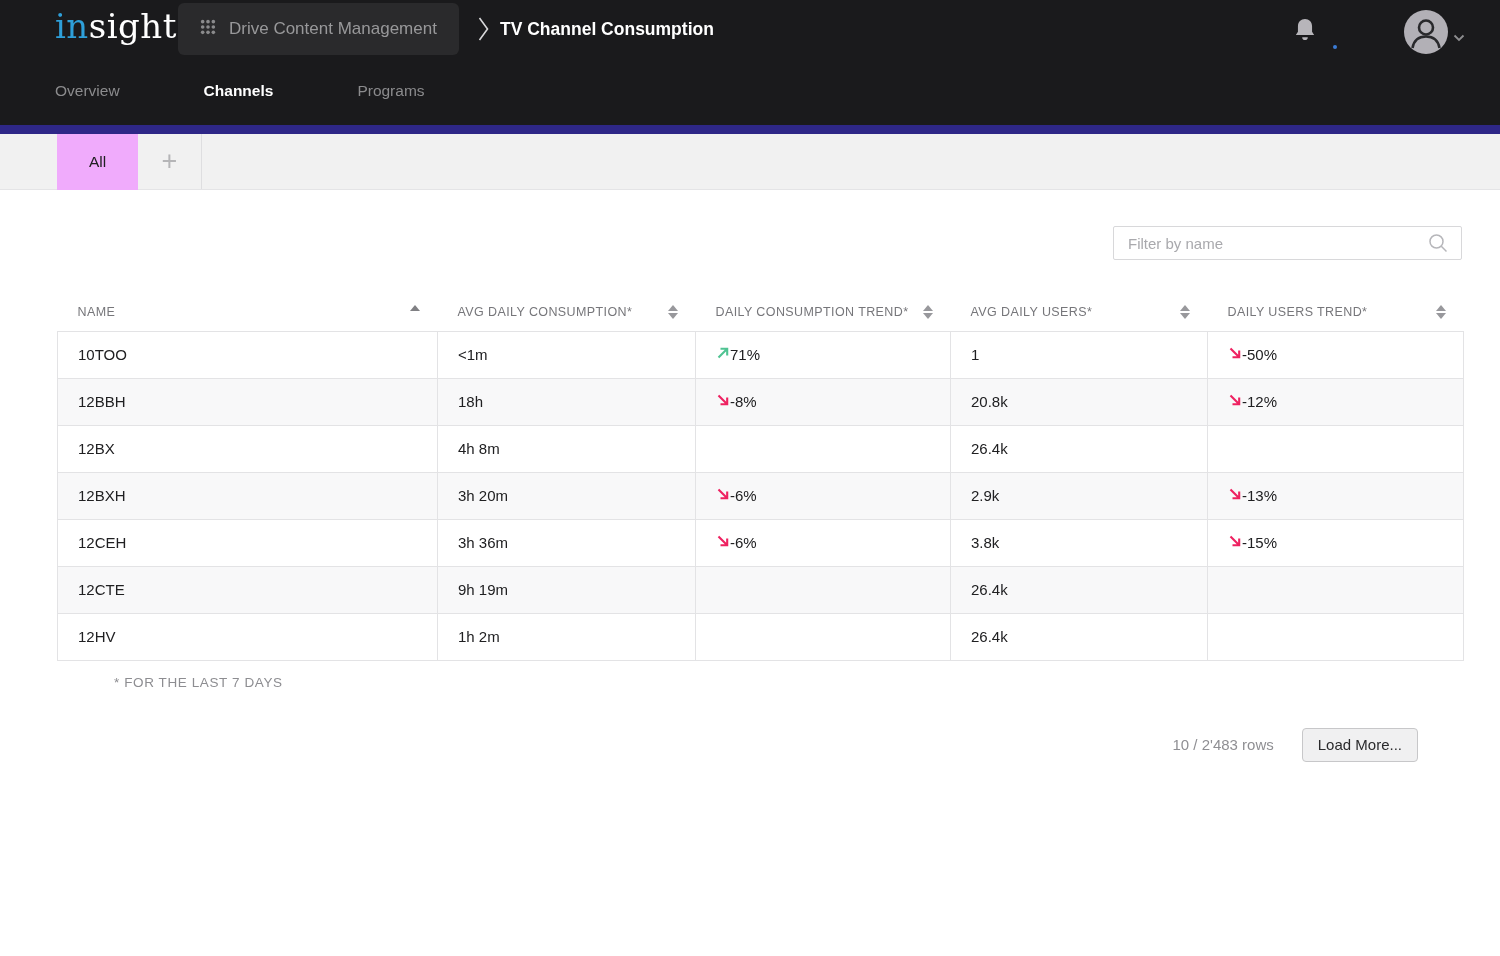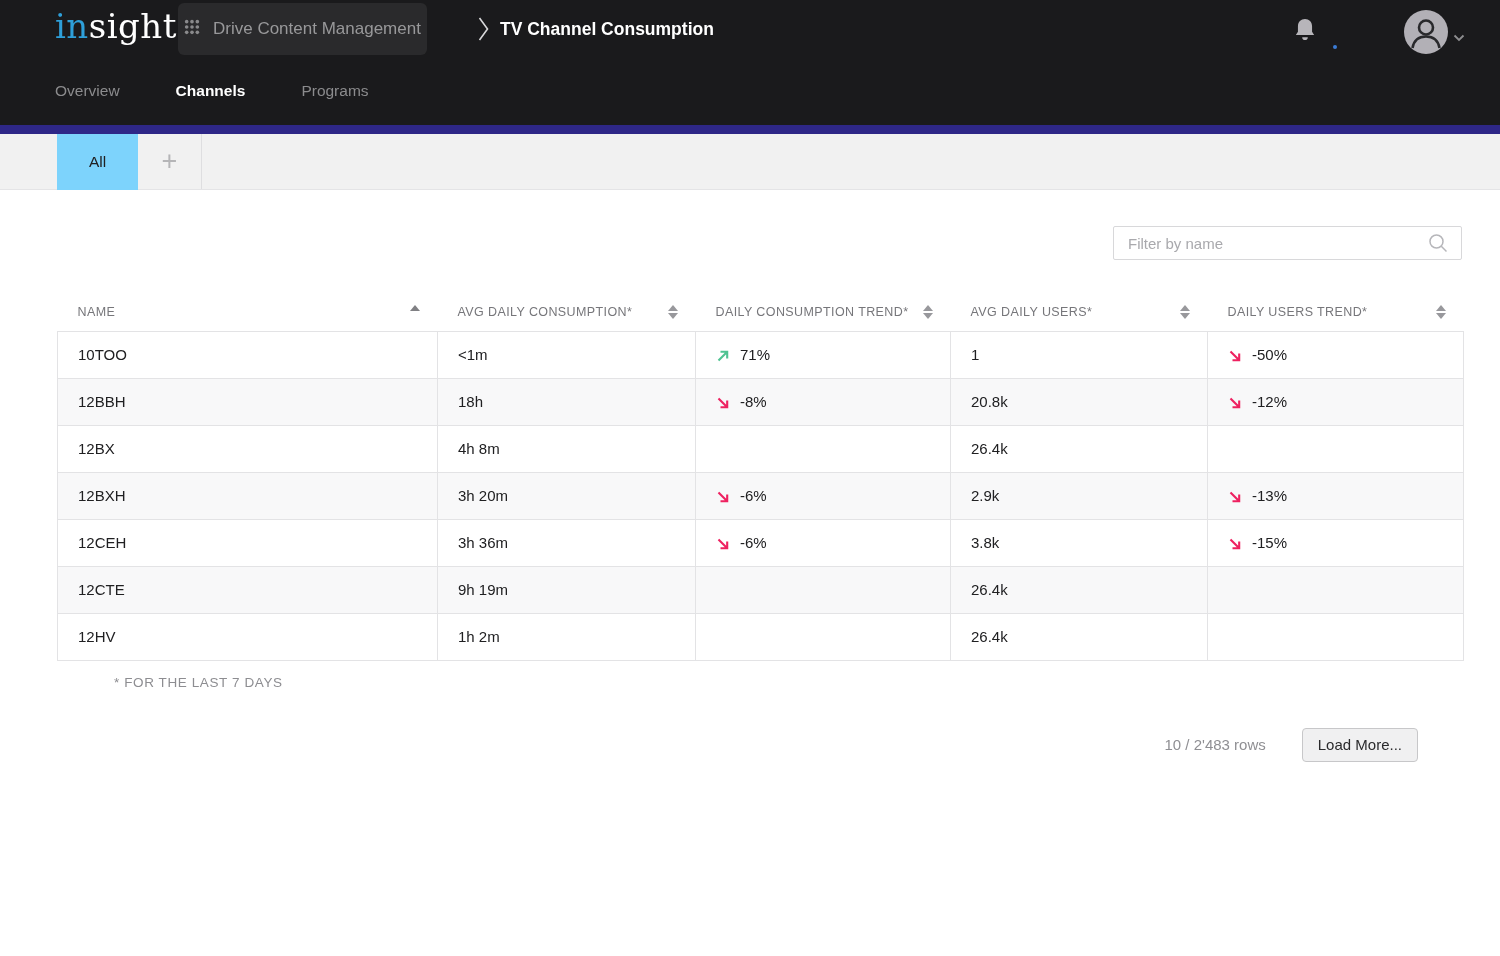--- a/index.html
+++ b/index.html
@@ -5,40 +5,40 @@
   * { margin:0; padding:0; box-sizing:border-box; }
   html,body { width:1500px; height:956px; background:#fff; overflow:hidden;
     font-family:"Liberation Sans","DejaVu Sans",sans-serif; }
 
   
   .app-header { position:relative; height:125px; background:#1a1a1c; }
   .logo { position:absolute; left:55px; top:6px; font-family:"DejaVu Serif","Liberation Serif",serif;
     font-size:34px; color:#fff; letter-spacing:.5px; }
   .logo .logo-in { color:var(--logo-blue); }
   .app-switcher { position:absolute; left:178px; top:3px; height:52px; background:#2a2a2c;
-    border-radius:6px; display:flex; align-items:center; gap:13px; padding:0 6px; cursor:pointer; }
+    border-radius:6px; display:flex; align-items:center; gap:13px; padding:0 22px; cursor:pointer; }
   .app-switcher-label { color:#98989a; font-size:17px; }
   .crumb-sep { position:absolute; left:478px; top:16px; }
   .page-title { position:absolute; left:500px; top:19px; color:#fff; font-size:17.5px; font-weight:600; }
-  .main-nav { position:absolute; left:55px; bottom:25px; display:flex; gap:56px; }
+  .main-nav { position:absolute; left:55px; bottom:25px; display:flex; gap:84px; }
   .main-nav .nav-item { color:#8b8b8d; font-size:15.5px; cursor:pointer; }
   .main-nav .nav-item.active { color:#fff; font-weight:700; }
   .bell { position:absolute; left:1292px; top:17px; cursor:pointer; }
   .notif-dot { position:absolute; left:1333px; top:45px; width:4px; height:4px; border-radius:50%;
     background:var(--notif-blue); }
   .avatar { position:absolute; left:1404px; top:10px; width:44px; height:44px; cursor:pointer; }
   .avatar-chevron { position:absolute; left:1453px; top:28px; cursor:pointer; }
 
   
   .accent-bar { height:9px; background:var(--accent-purple); }
 
   
   .tab-strip { height:56px; background:#f1f1f1; border-bottom:1px solid #e4e4e6; display:flex; }
   .tab { display:flex; align-items:center; justify-content:center; cursor:pointer; }
-  .tab-all { width:81px; margin-left:57px; margin-bottom:-1px; background:#7dd3fc;
+  .tab-all { width:81px; margin-left:57px; margin-bottom:-1px; background:#f0abfc;
     font-size:15.5px; color:#202022; }
   .tab-add { width:64px; border-right:1px solid #dedee0; color:#b5b5b7; font-size:27px; font-weight:300; }
 
   
   .content { position:relative; }
   .filter-box { position:absolute; top:36px; right:38px; width:349px; height:34px; background:#fff;
     border:1px solid #d8d8da; border-radius:2px; display:flex; align-items:center; }
   .filter-box input { flex:1; border:0; outline:none; padding:0 14px; font-size:15px; color:#333;
     font-family:inherit; background:transparent; }
   .filter-box input::placeholder { color:#a9a9ad; }
@@ -51,29 +51,29 @@
   .th-label { font-size:12.5px; color:#76767a; letter-spacing:.4px; white-space:nowrap; }
   .tri-up { width:0; height:0; border-left:5px solid transparent; border-right:5px solid transparent;
     border-bottom:6px solid #98989c; }
   .tri-down { width:0; height:0; border-left:5px solid transparent; border-right:5px solid transparent;
     border-top:6px solid #98989c; }
   .sort-asc .tri-up { border-bottom-color:#808084; }
   .sort-both { display:flex; flex-direction:column; gap:2px; }
   tbody td { height:47px; border:1px solid #e3e3e5; padding:0 20px; font-size:15px; color:#202022;
     vertical-align:middle; }
   tbody tr:nth-child(even) { background:#f8f8f9; }
-  .trend { display:flex; align-items:flex-end; gap:10px; }
+  .trend { display:flex; align-items:flex-start; }
   .trend svg { display:block; }
   .trend-up { color:var(--trend-up); }
   .trend-down { color:var(--trend-down); }
   .trend-value { color:#202022; }
 
   .footnote { margin:14px 0 8px 57px; font-size:13.5px; color:#8d8d91; letter-spacing:.6px; }
 
-  .footer-row { display:flex; justify-content:flex-end; align-items:center; gap:36px;
+  .footer-row { display:flex; justify-content:flex-end; align-items:center; gap:28px;
     margin:38px 45px 0 0; }
   .rows-info { font-size:15px; color:#8f8f93; }
   .load-more-btn { background:#f0f0f1; border:1px solid #c7c7c9; border-radius:4px; height:34px;
     padding:0 15px; font-size:15px; color:#2a2a2c; font-family:inherit; cursor:pointer; }
 </style>
 </head>
 <body>
 
 <header class="app-header">
   <div class="logo"><span class="logo-in">in</span><span>sight</span></div>

